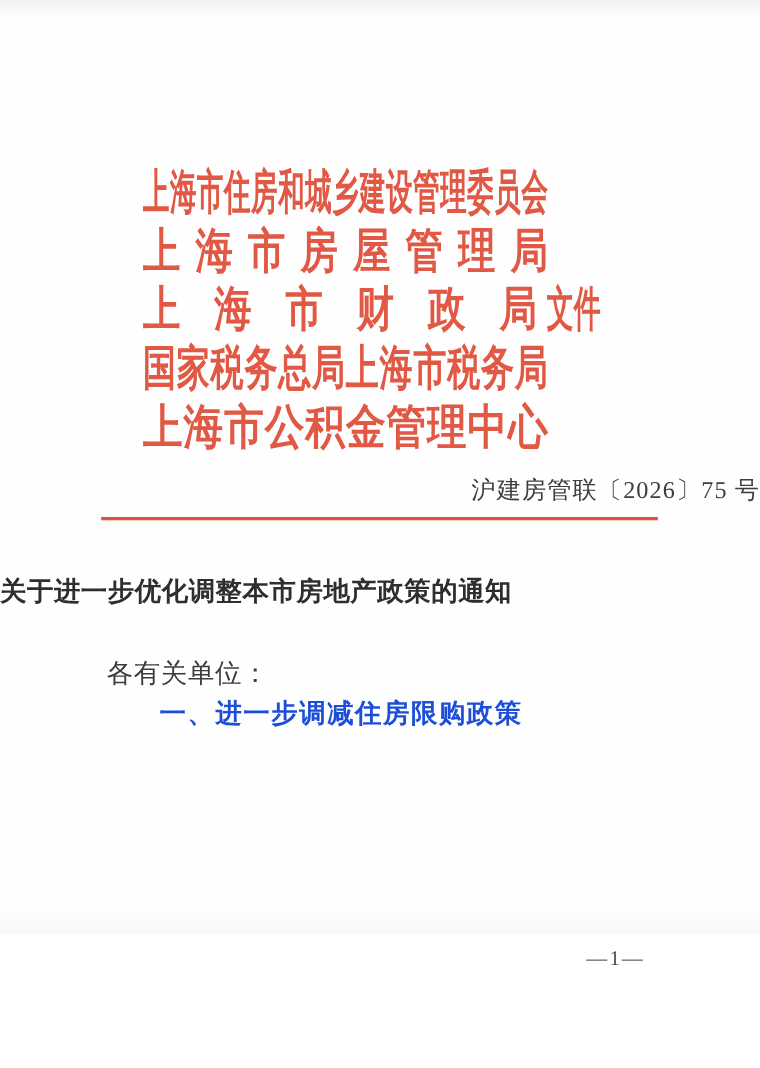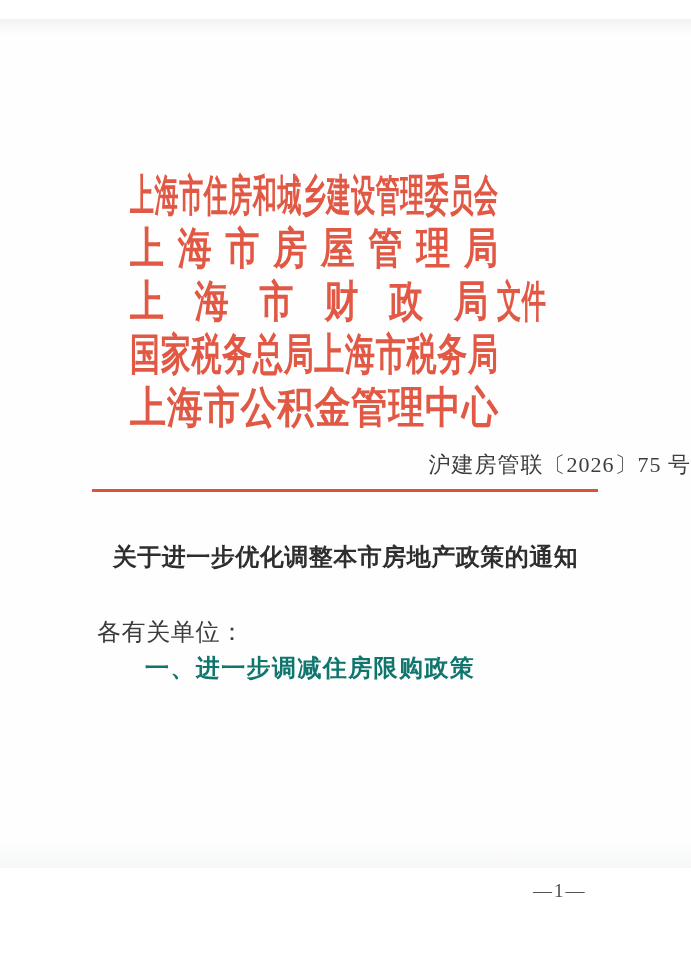--- a/index.html
+++ b/index.html
@@ -6,21 +6,20 @@
   body{
     width:691px;height:971px;
     background:#ffffff;
     font-family:"Liberation Serif","DejaVu Serif",serif;
     position:relative;
     overflow:hidden;
   }
   .page{
     position:absolute;top:0;left:0;width:691px;height:849px;
     background:#fefefe;
-    margin-top:19px;
   }
   .shade-top{
     position:absolute;top:0;left:0;right:0;height:16px;
     background:linear-gradient(#f1f2f2,#fefefe);
   }
   .shade-bottom{
     position:absolute;bottom:0;left:0;right:0;height:26px;
     background:linear-gradient(#fefefe,#f6f7f7);
   }
 
@@ -60,42 +59,42 @@
 
   
   .red-rule{
     position:absolute;top:470px;left:92px;width:506px;height:3px;
     background:#dc523c;
   }
 
   
   .doc-title{
     position:absolute;top:524px;left:0;width:691px;
-    text-align:center;
+    text-align:left;
     font-size:24px;line-height:28px;
     font-weight:bold;color:#2e2e2e;
     letter-spacing:0.5px;
   }
 
   
   .body-text{
     position:absolute;top:596px;left:97px;width:503px;
     font-size:24px;line-height:35px;
     letter-spacing:0.6px;
     color:#3c3c3c;
     text-align:justify;
     text-justify:inter-character;
   }
   .body-text p{margin:0;}
   .indent{text-indent:2em;}
   .section-heading{
     text-indent:2em;
     font-family:"Liberation Sans","DejaVu Sans",sans-serif;
     font-weight:bold;
-    color:#0f766e;
+    color:#1d4ed8;
     letter-spacing:1.4px;
   }
 
   
   .page-number{
     position:absolute;top:861px;left:533px;
     font-size:19px;color:#4d4d4d;
     letter-spacing:2px;
     white-space:nowrap;
   }

